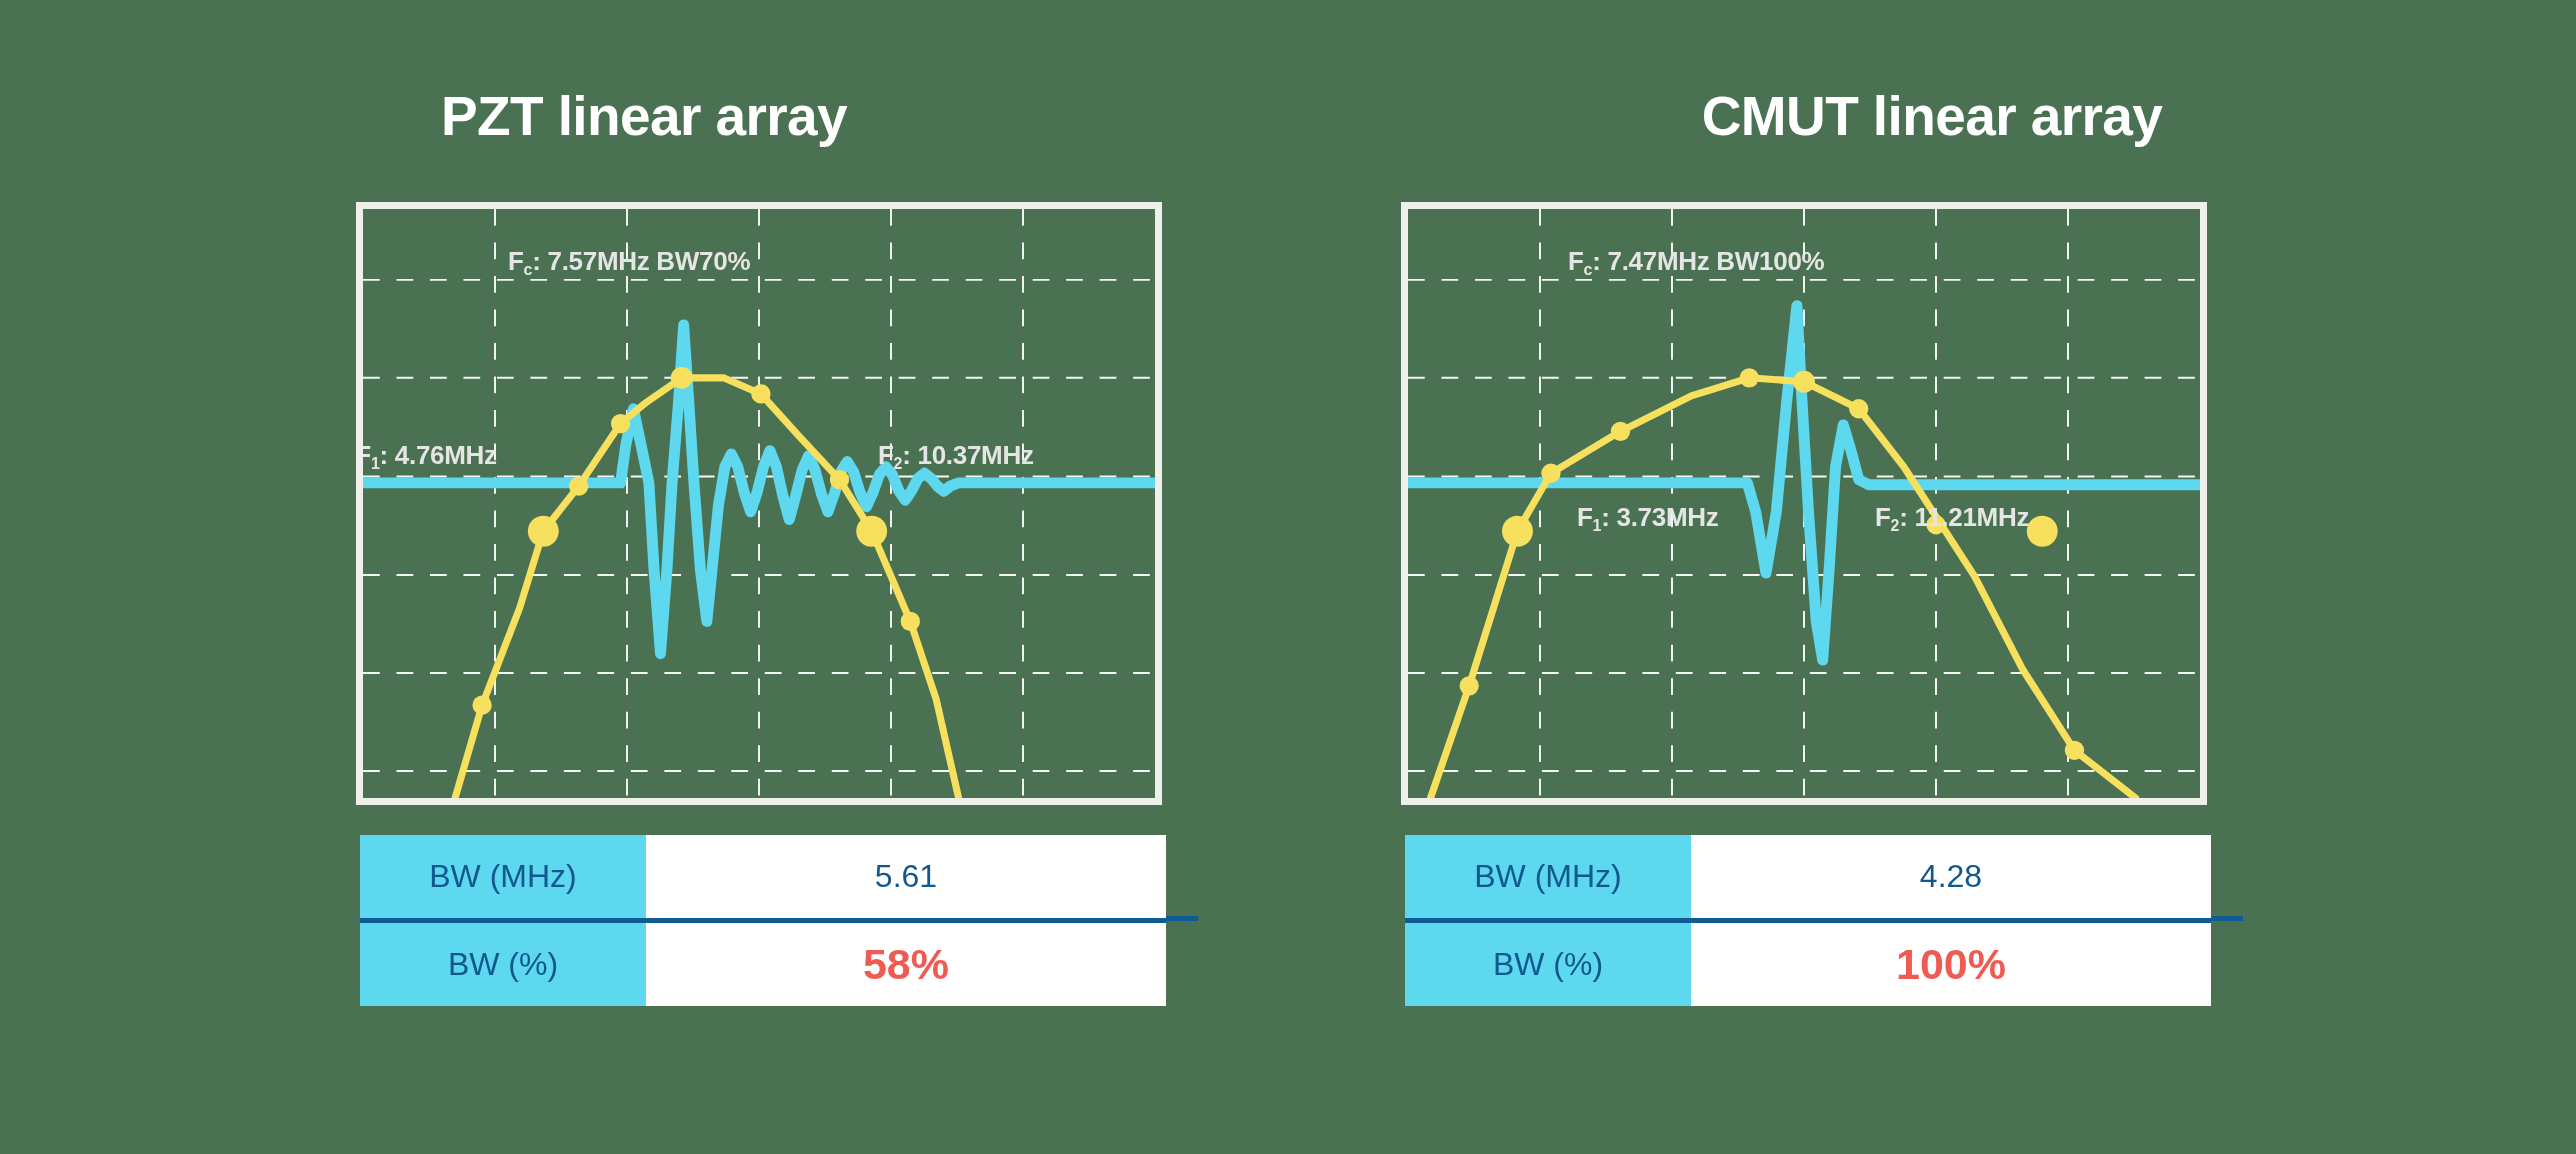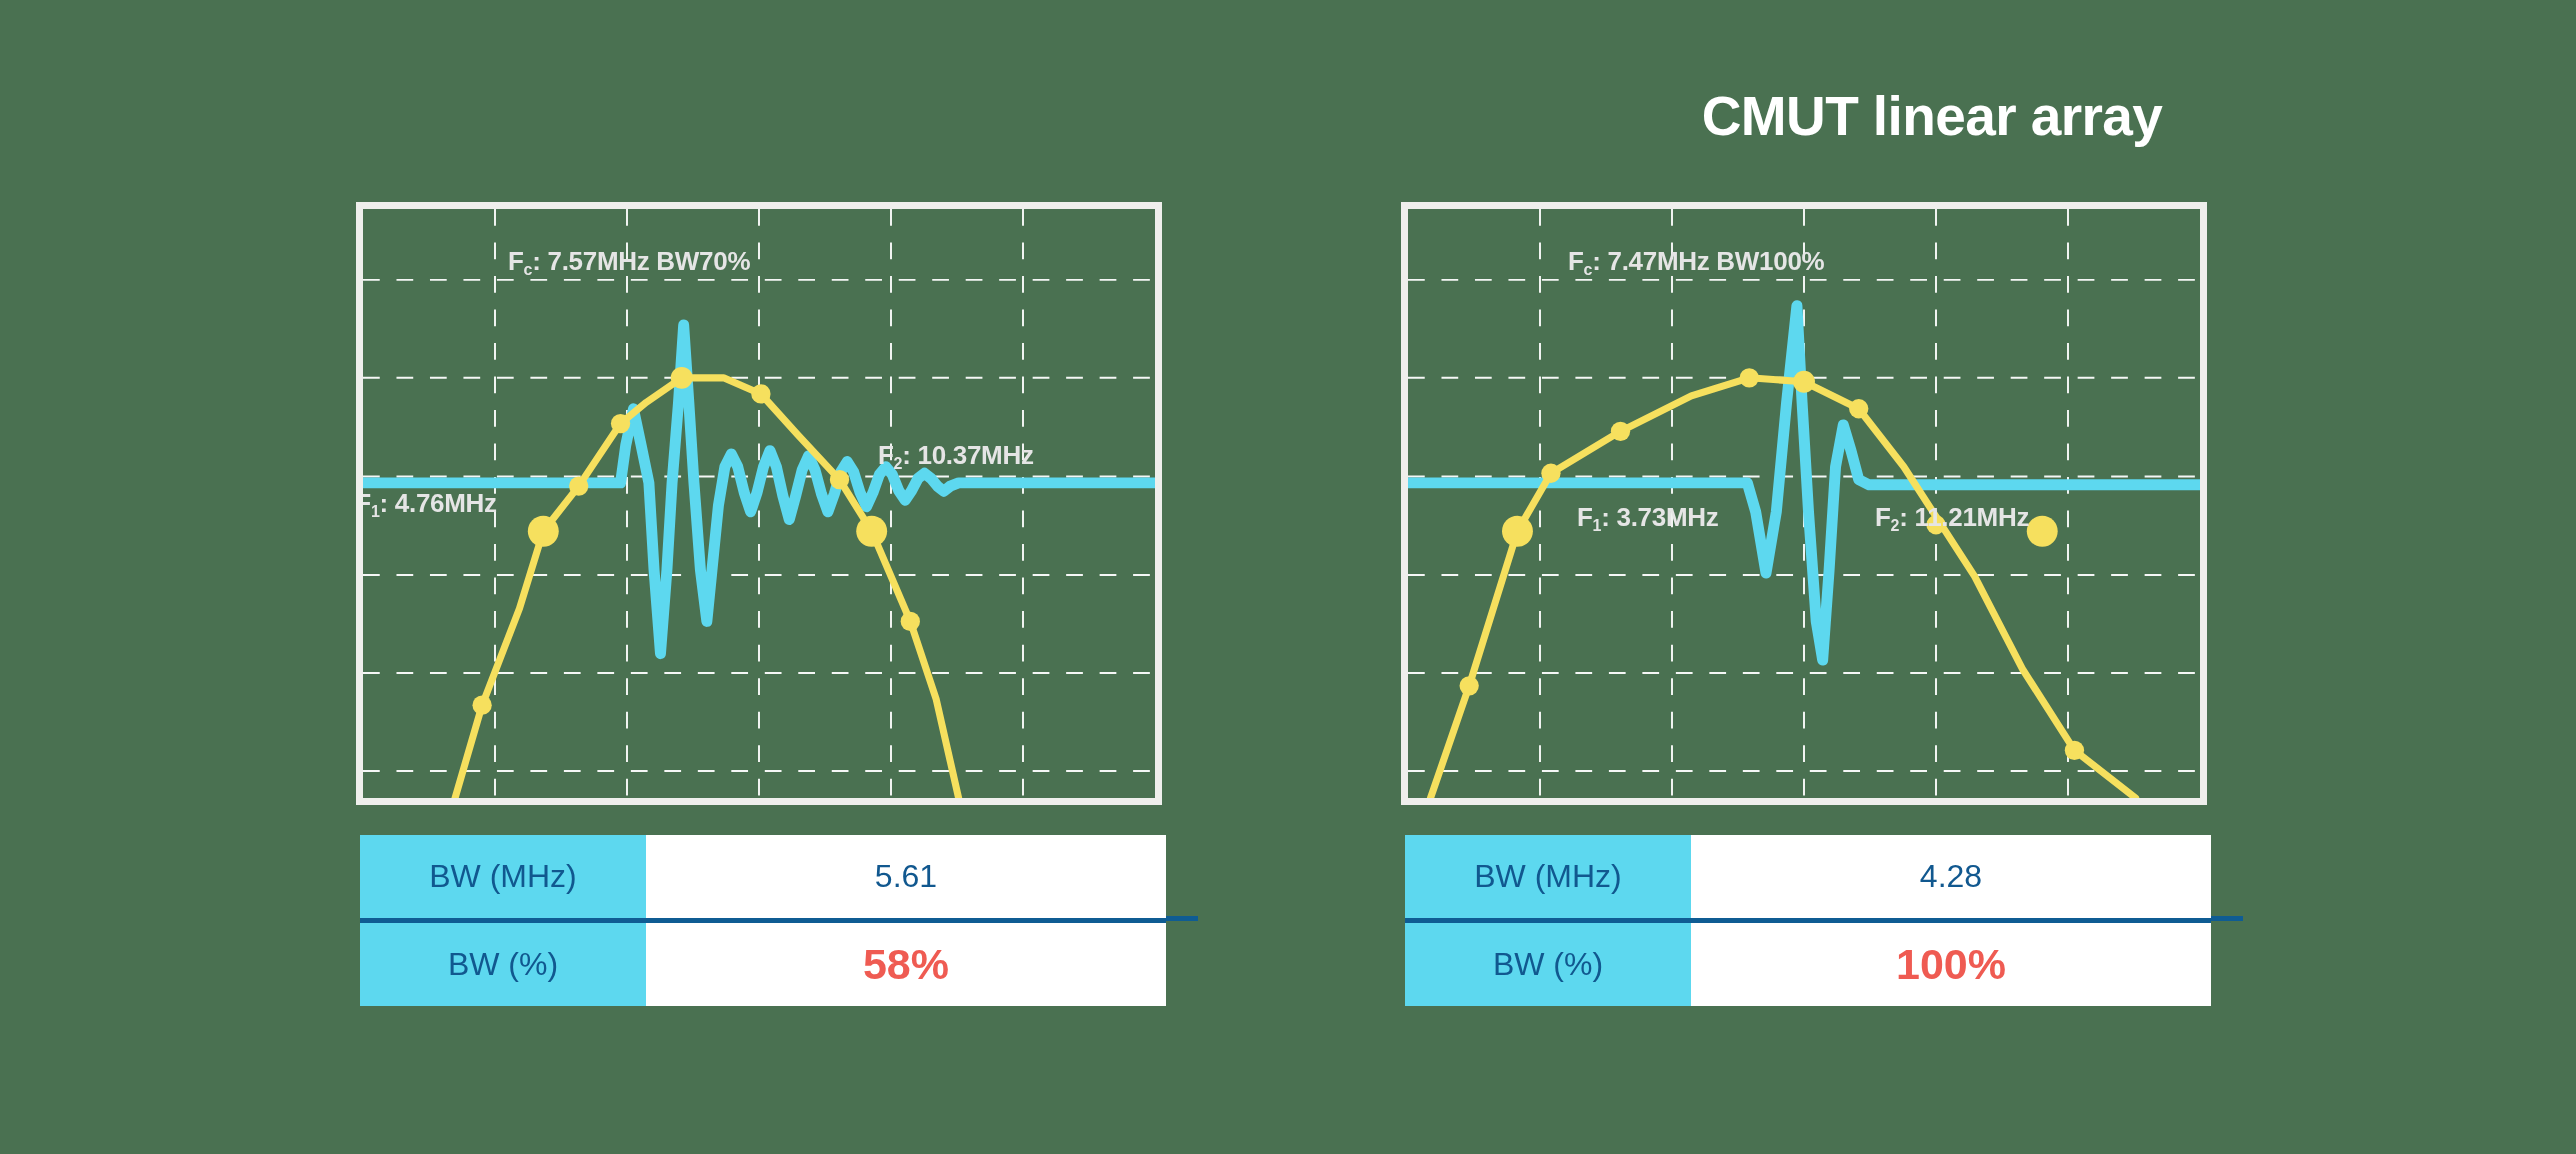--- a/index.html
+++ b/index.html
@@ -93,20 +93,21 @@
     width:838px;
   }
   .panel-left .row-divider{left:360px;}
   .panel-right .row-divider{left:117px;}
 </style>
 </head>
 <body>
 
 <div class="panel panel-left">
 
+  <div class="panel-title">PZT linear array</div>
 
   <div class="chart-frame">
     <div class="plot">
       <svg viewBox="0 0 1230 914" preserveAspectRatio="none">
 
         <g stroke="#ffffff" stroke-width="3" stroke-dasharray="26 26" opacity="0.95">
           <line x1="0" y1="110" x2="1230" y2="110"></line>
           <line x1="0" y1="262" x2="1230" y2="262"></line>
           <line x1="0" y1="415" x2="1230" y2="415"></line>
           <line x1="0" y1="568" x2="1230" y2="568"></line>
@@ -140,21 +141,21 @@
           <circle cx="740" cy="420" r="15"></circle>
           <circle cx="850" cy="640" r="15"></circle>
           <circle cx="280" cy="500" r="24"></circle>
           <circle cx="790" cy="500" r="24"></circle>
         </g>
       </svg>
 
       <div class="annot" style="left:145px;top:37px;">
         <span>F</span><sub>c</sub><span>: 7.57MHz BW70%</span>
       </div>
-      <div class="annot" style="left:-7.7px;top:231px;margin-top:48px;">
+      <div class="annot" style="left:-7.7px;top:231px;">
         <span>F</span><sub>1</sub><span>: 4.76MHz</span>
       </div>
       <div class="annot" style="left:515px;top:231px;">
         <span>F</span><sub>2</sub><span>: 10.37MHz</span>
       </div>
     </div>
   </div>
 
   <div class="row-divider"></div>
 

